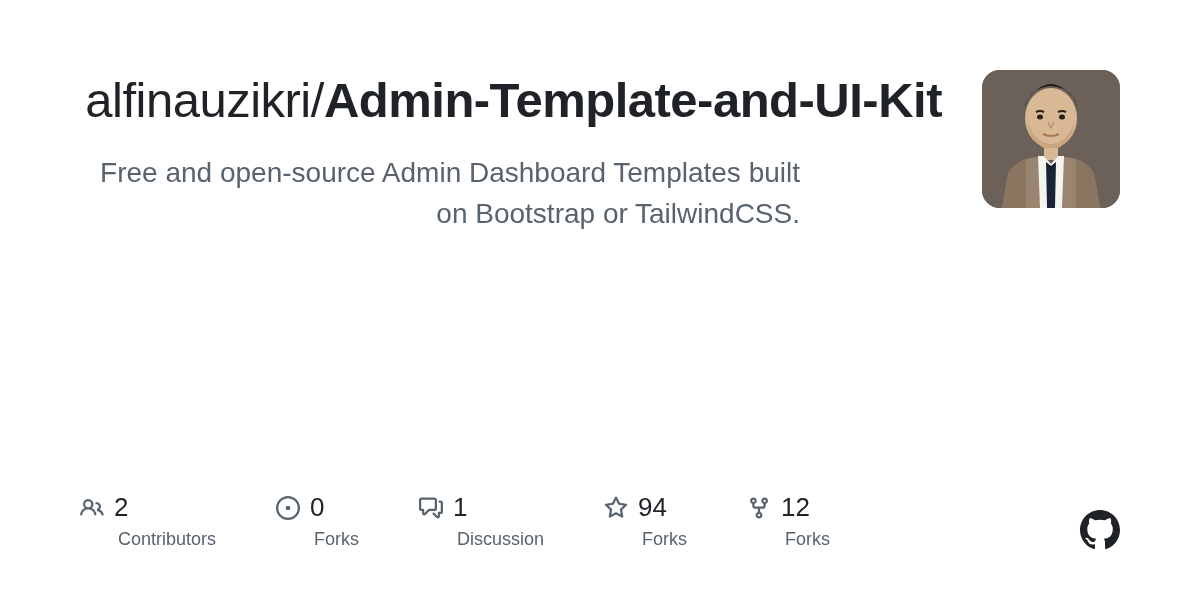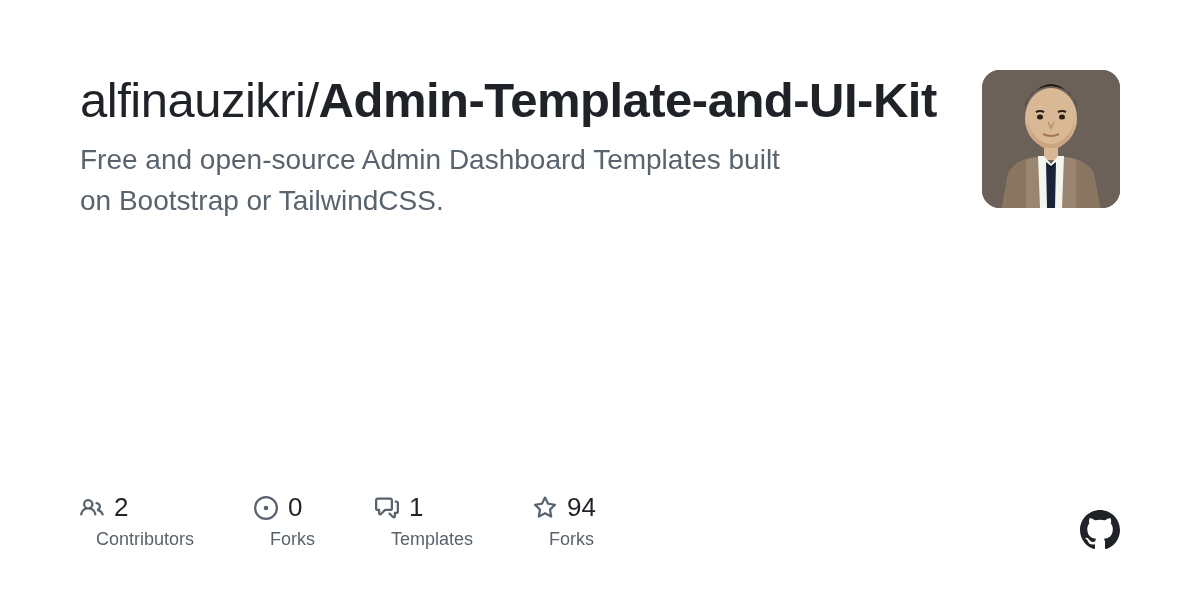--- a/index.html
+++ b/index.html
@@ -14,20 +14,21 @@
       height: 600px;
       padding: 70px 80px 50px 80px;
       position: relative;
       color: #1f2328;
     }
     .header-row {
       display: flex;
       justify-content: space-between;
       align-items: flex-start;
       gap: 40px;
+      text-align: right;
     }
     .title-block {
       flex: 1;
     }
     .repo-title {
       font-size: 49px;
       line-height: 1.25;
       font-weight: 400;
       color: #1f2328;
       letter-spacing: -0.5px;
@@ -35,21 +36,21 @@
     .repo-title .owner {
       font-weight: 400;
     }
     .repo-title .slash {
       font-weight: 400;
     }
     .repo-title .name {
       font-weight: 600;
     }
     .description {
-      margin-top: 9px;
+      margin-top: 22px;
       font-size: 28px;
       line-height: 1.45;
       color: #59636e;
       font-weight: 400;
       max-width: 720px;
     }
     .avatar {
       width: 138px;
       height: 138px;
       border-radius: 18px;
@@ -97,21 +98,21 @@
     }
     .stat-value {
       font-size: 26px;
       font-weight: 400;
       color: #1f2328;
     }
     .stat-label {
       font-size: 18px;
       color: #59636e;
       font-weight: 400;
-      margin-left: 16px;
+      margin-left: 38px;
     }
     .github-logo {
       position: absolute;
       bottom: 50px;
       right: 80px;
       width: 40px;
       height: 40px;
       color: #1f2328;
     }
     .github-logo svg {
@@ -181,34 +182,45 @@
 
   <div class="stat">
     <div class="stat-top">
       <span class="stat-icon">
         <svg viewBox="0 0 16 16">
             <path d="M1.75 1h8.5c.966 0 1.75.784 1.75 1.75v5.5A1.75 1.75 0 0 1 10.25 10H7.061l-2.574 2.573A1.458 1.458 0 0 1 2 11.543V10h-.25A1.75 1.75 0 0 1 0 8.25v-5.5C0 1.784.784 1 1.75 1ZM1.5 2.75v5.5c0 .138.112.25.25.25h1a.75.75 0 0 1 .75.75v2.19l2.72-2.72a.749.749 0 0 1 .53-.22h3.5a.25.25 0 0 0 .25-.25v-5.5a.25.25 0 0 0-.25-.25h-8.5a.25.25 0 0 0-.25.25Zm13 2a.25.25 0 0 0-.25-.25h-.5a.75.75 0 0 1 0-1.5h.5c.966 0 1.75.784 1.75 1.75v5.5A1.75 1.75 0 0 1 14.25 12H14v1.543a1.458 1.458 0 0 1-2.487 1.03L9.22 12.28a.749.749 0 0 1 .326-1.275.749.749 0 0 1 .734.215l2.22 2.22v-2.19a.75.75 0 0 1 .75-.75h1a.25.25 0 0 0 .25-.25Z"></path>
           </svg>
       </span>
       <span class="stat-value">1</span>
     </div>
-    <span class="stat-label">Templates</span>
+    <span class="stat-label">Discussion</span>
   </div>
 
   <div class="stat">
     <div class="stat-top">
       <span class="stat-icon">
         <svg viewBox="0 0 16 16">
             <path d="M8 .25a.75.75 0 0 1 .673.418l1.882 3.815 4.21.612a.75.75 0 0 1 .416 1.279l-3.046 2.97.719 4.192a.751.751 0 0 1-1.088.791L8 12.347l-3.766 1.98a.75.75 0 0 1-1.088-.79l.72-4.194L.818 6.374a.75.75 0 0 1 .416-1.28l4.21-.611L7.327.668A.75.75 0 0 1 8 .25Zm0 2.445L6.615 5.5a.75.75 0 0 1-.564.41l-3.097.45 2.24 2.184a.75.75 0 0 1 .216.664l-.528 3.084 2.769-1.456a.75.75 0 0 1 .698 0l2.77 1.456-.53-3.084a.75.75 0 0 1 .216-.664l2.24-2.183-3.096-.45a.75.75 0 0 1-.564-.41L8 2.694Z"></path>
           </svg>
       </span>
       <span class="stat-value">94</span>
     </div>
     <span class="stat-label">Forks</span>
   </div>
 
+  <div class="stat">
+    <div class="stat-top">
+      <span class="stat-icon">
+        <svg viewBox="0 0 16 16">
+            <path d="M5 5.372v.878c0 .414.336.75.75.75h4.5a.75.75 0 0 0 .75-.75v-.878a2.25 2.25 0 1 1 1.5 0v.878a2.25 2.25 0 0 1-2.25 2.25h-1.5v2.128a2.251 2.251 0 1 1-1.5 0V8.5h-1.5A2.25 2.25 0 0 1 3.5 6.25v-.878a2.25 2.25 0 1 1 1.5 0ZM5 3.25a.75.75 0 1 0-1.5 0 .75.75 0 0 0 1.5 0Zm6.75.75a.75.75 0 1 0 0-1.5.75.75 0 0 0 0 1.5Zm-3 8.75a.75.75 0 1 0-1.5 0 .75.75 0 0 0 1.5 0Z"></path>
+          </svg>
+      </span>
+      <span class="stat-value">12</span>
+    </div>
+    <span class="stat-label">Forks</span>
+  </div>
 </div>
 
 <div class="github-logo">
   <svg viewBox="0 0 16 16">
       <path d="M8 0C3.58 0 0 3.58 0 8c0 3.54 2.29 6.53 5.47 7.59.4.07.55-.17.55-.38 0-.19-.01-.82-.01-1.49-2.01.37-2.53-.49-2.69-.94-.09-.23-.48-.94-.82-1.13-.28-.15-.68-.52-.01-.53.63-.01 1.08.58 1.23.82.72 1.21 1.87.87 2.33.66.07-.52.28-.87.51-1.07-1.78-.2-3.64-.89-3.64-3.95 0-.87.31-1.59.82-2.15-.08-.2-.36-1.02.08-2.12 0 0 .67-.21 2.2.82.64-.18 1.32-.27 2-.27.68 0 1.36.09 2 .27 1.53-1.04 2.2-.82 2.2-.82.44 1.1.16 1.92.08 2.12.51.56.82 1.27.82 2.15 0 3.07-1.87 3.75-3.65 3.95.29.25.54.73.54 1.48 0 1.07-.01 1.93-.01 2.2 0 .21.15.46.55.38A8.013 8.013 0 0 0 16 8c0-4.42-3.58-8-8-8z"></path>
     </svg>
 </div>
 
 </body></html>

